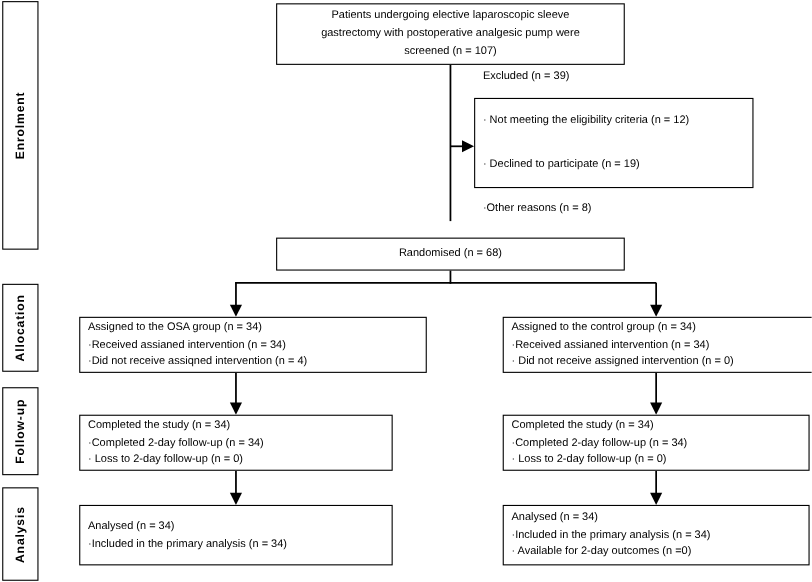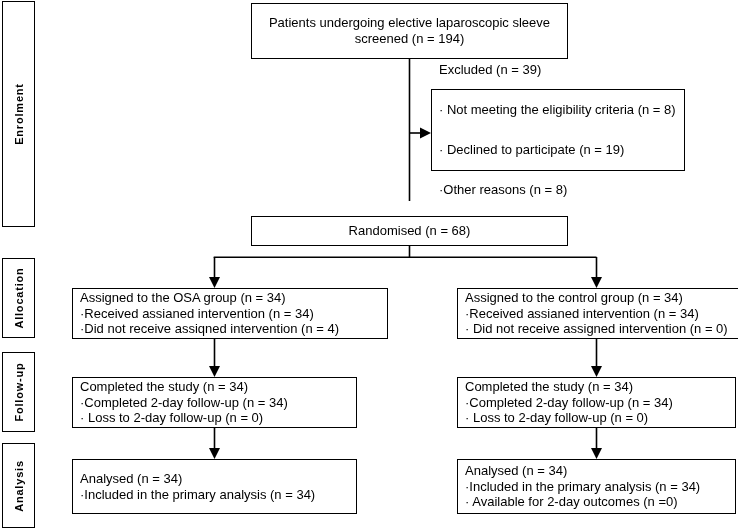--- a/index.html
+++ b/index.html
@@ -32,21 +32,21 @@
     stroke: none;
   }
   .box {
     position: absolute;
     box-sizing: border-box;
     border: 1.6px solid #000000;
     background: #ffffff;
     display: flex;
     flex-direction: column;
     justify-content: center;
-    font-size: 13px;
+    font-size: 10px;
     line-height: 15.5px;
     color: #000000;
   }
   .box.center {
     align-items: center;
     text-align: center;
     line-height: 16.5px;
   }
   .box.leftalign {
     align-items: flex-start;
@@ -119,26 +119,27 @@
   </div>
   <div class="stage" style="top:352px; height:80px;">
     <span class="stage-label">Follow-up</span>
   </div>
   <div class="stage" style="top:443px; height:85px;">
     <span class="stage-label">Analysis</span>
   </div>
 
   <div class="box center" style="left:251px; top:3px; width:317px; height:56px;">
     <div class="bline">Patients undergoing elective laparoscopic sleeve</div>
-    <div class="bline">screened (n = 194)</div>
+    <div class="bline">gastrectomy with postoperative analgesic pump were</div>
+    <div class="bline">screened (n = 107)</div>
   </div>
 
   <div class="box leftalign excluded-box" style="left:431px; top:89px; width:254px; height:82px;">
     <div class="bline">Excluded (n = 39)</div>
-    <div class="bline">· Not meeting the eligibility criteria (n = 8)</div>
+    <div class="bline">· Not meeting the eligibility criteria (n = 12)</div>
     <div class="bline">· Declined to participate (n = 19)</div>
     <div class="bline">·Other reasons (n = 8)</div>
   </div>
 
   <div class="box center" style="left:251px; top:216px; width:317px; height:30px;">
     <div class="bline">Randomised (n = 68)</div>
   </div>
 
   <div class="box leftalign" style="left:72px; top:288px; width:316px; height:51px;">
     <div class="bline">Assigned to the OSA group (n = 34)</div>

